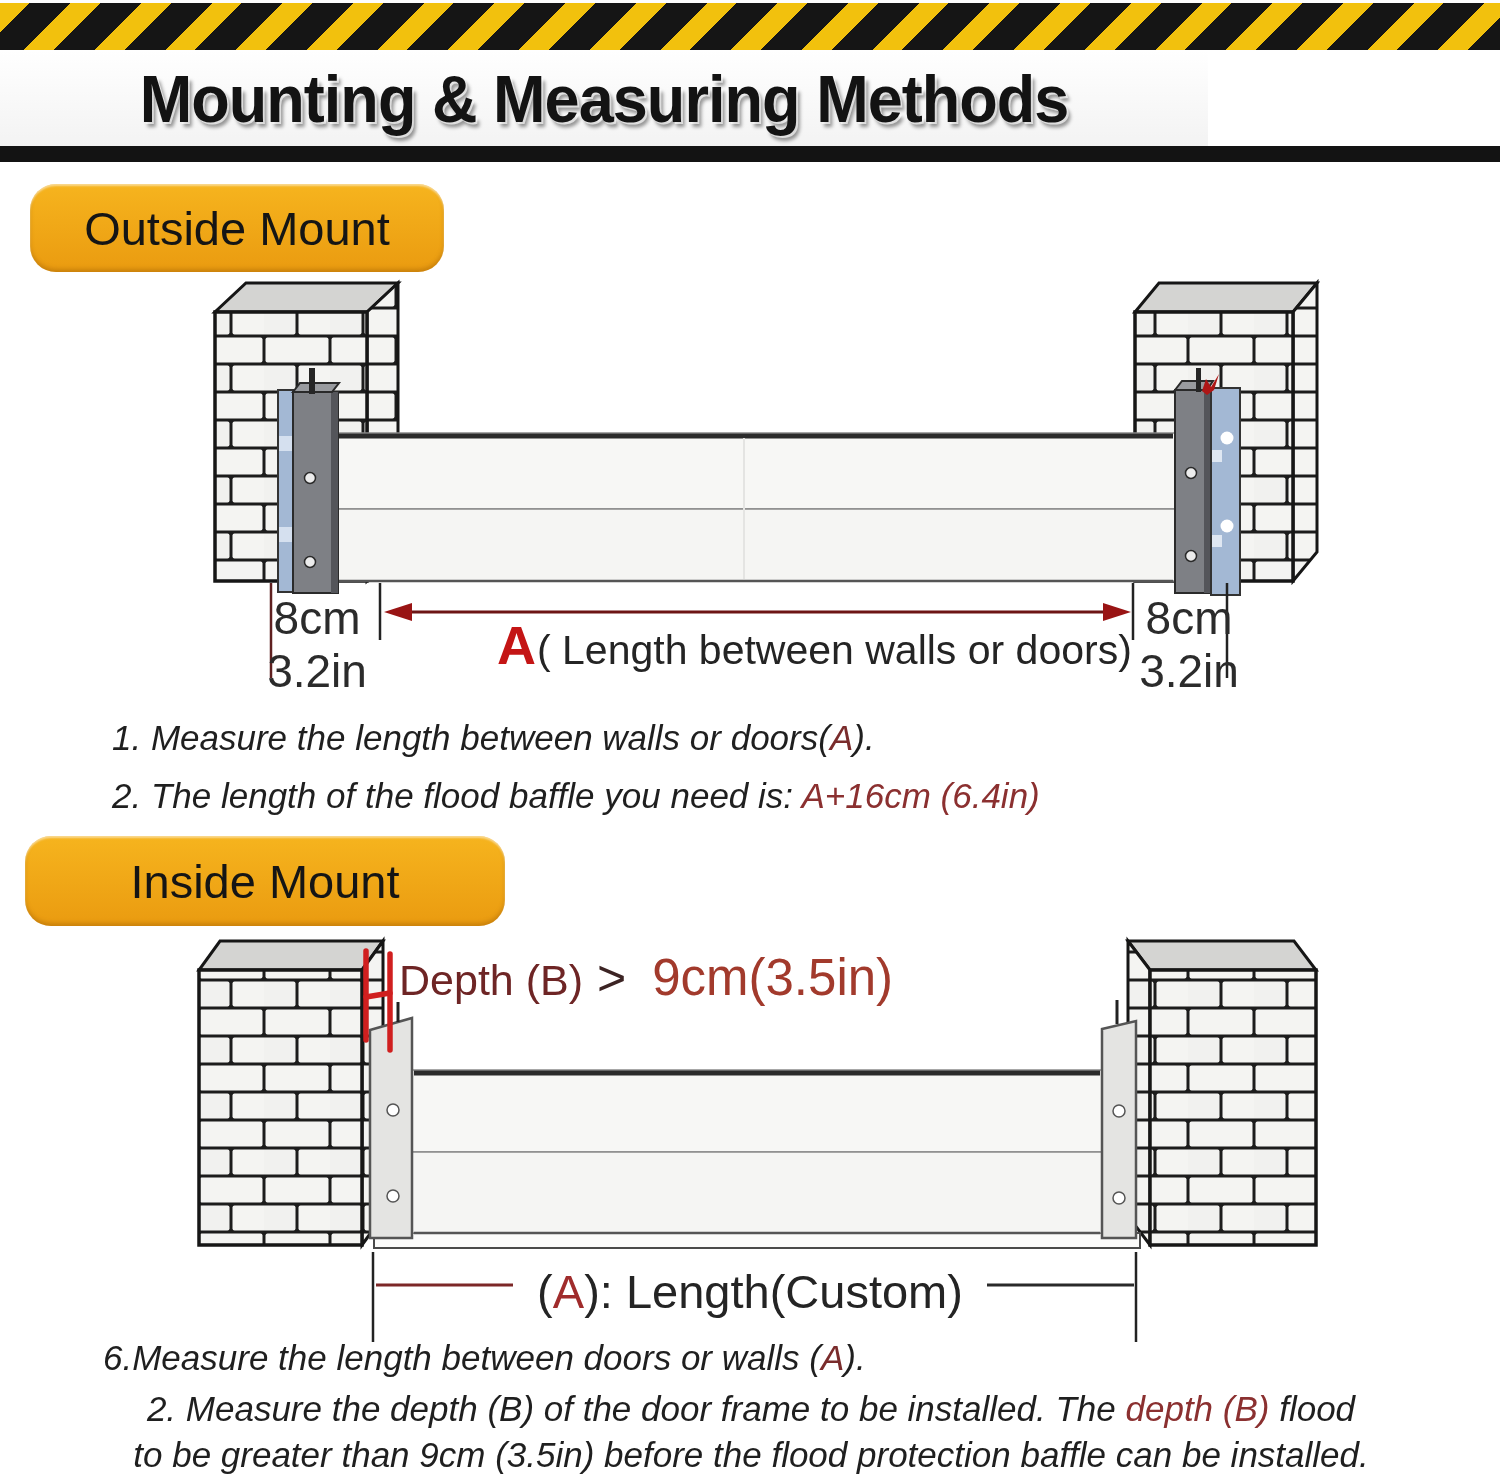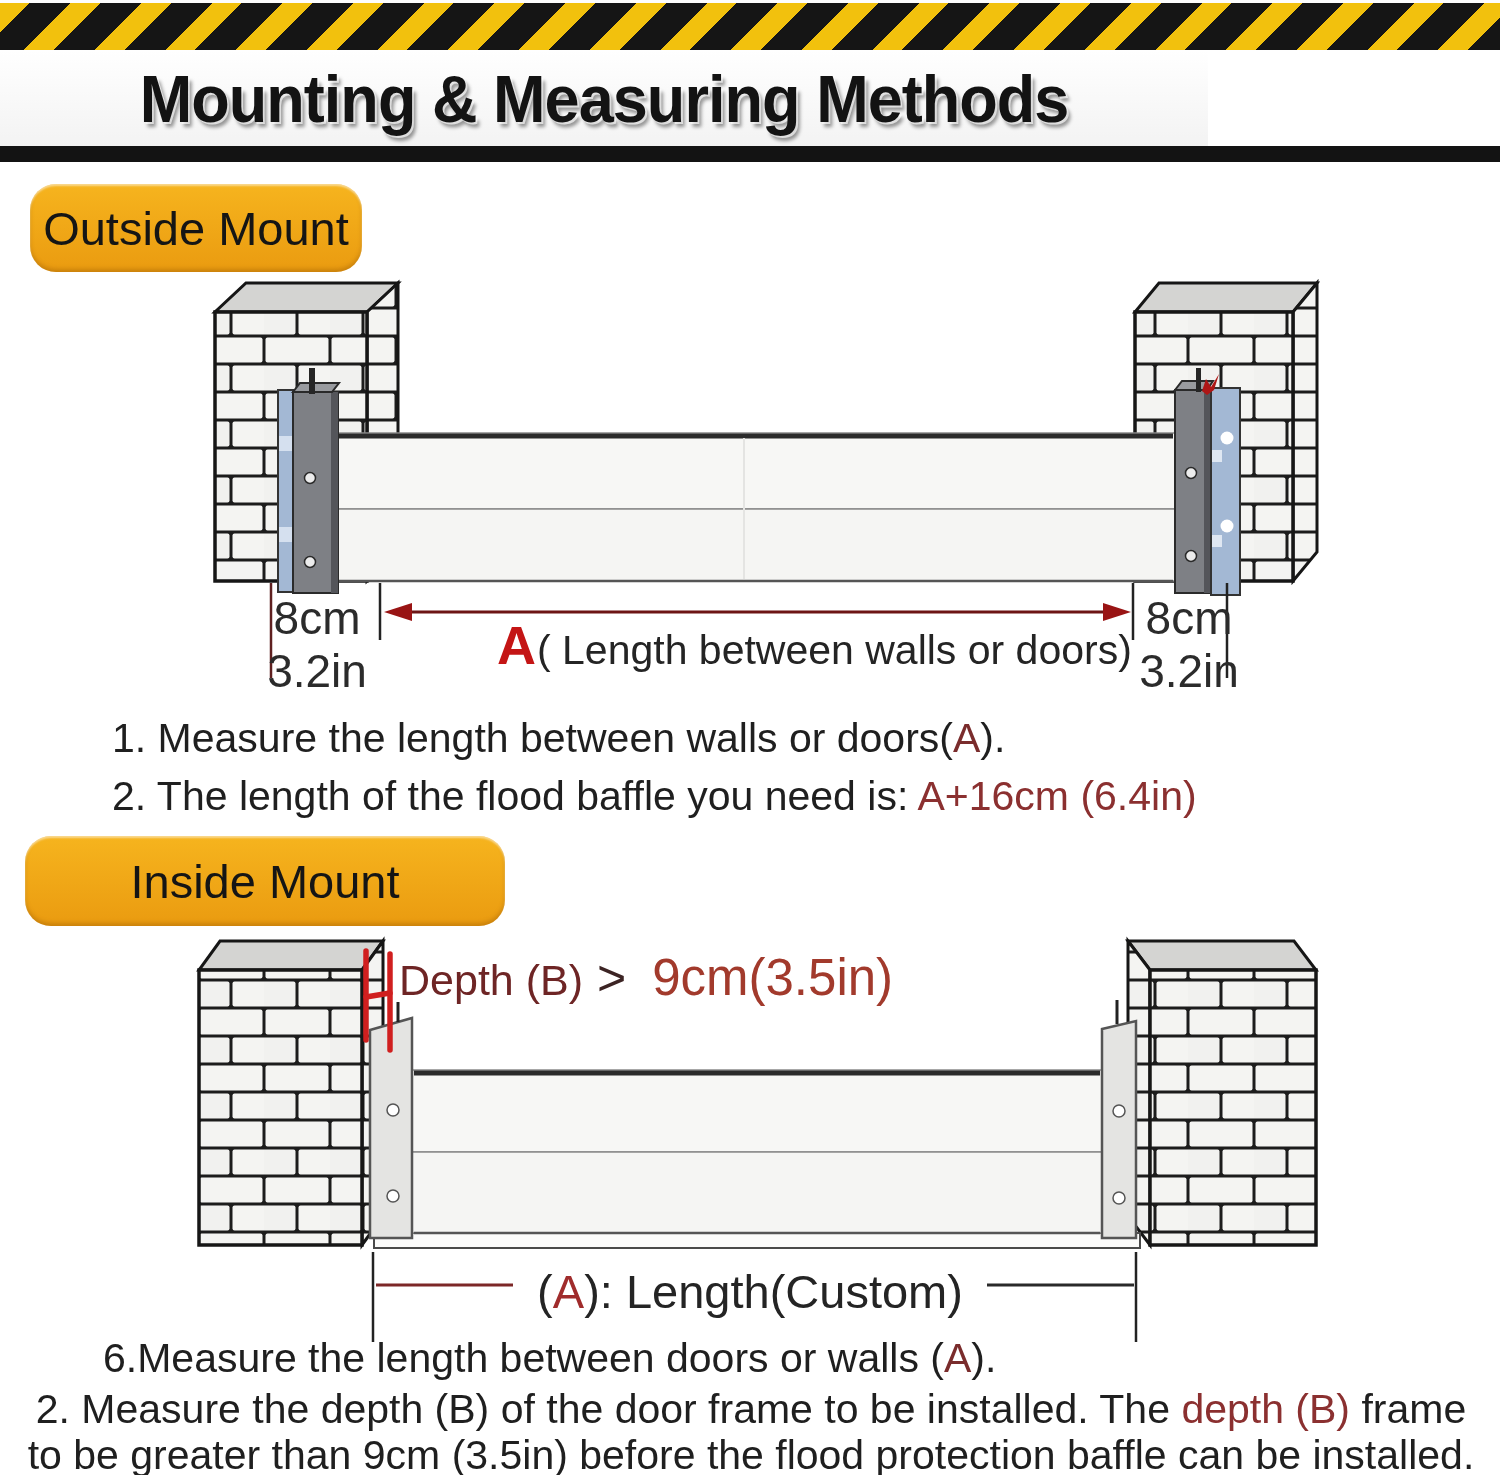--- a/index.html
+++ b/index.html
@@ -15,34 +15,34 @@
   .page-title{margin:0;font-size:67px;font-weight:700;letter-spacing:-1px;color:#131313;
     transform:scaleX(.94);white-space:nowrap;
     text-shadow:2px 2px 0 rgba(255,255,255,.65),4px 5px 4px rgba(0,0,0,.4);}
   .black-bar{position:absolute;left:0;top:146px;width:1500px;height:16px;background:#131313;}
 
   
   .badge{position:absolute;display:flex;align-items:center;justify-content:center;
     background:linear-gradient(#f6b41e,#ea9b10);border-radius:26px;
     box-shadow:inset 0 2px 2px rgba(255,255,255,.5),inset 0 -3px 4px rgba(140,80,0,.35);
     font-size:47px;font-weight:500;color:#151515;}
-  .badge.outside{left:30px;top:184px;width:332px;height:88px;}
+  .badge.outside{left:30px;top:184px;width:414px;height:88px;}
   .badge.inside{left:25px;top:836px;width:480px;height:90px;}
 
   
   .diagram-svg{position:absolute;left:0;top:0;width:1500px;height:1475px;}
 
   
   .dim-label{position:absolute;width:130px;text-align:center;font-size:46px;line-height:53px;color:#2b2b2b;}
   .dim-label.left{left:252px;top:592px;}
   .dim-label.right{left:1124px;top:592px;}
   .span-label{position:absolute;left:497px;top:614px;white-space:nowrap;font-size:41px;color:#242424;}
   .span-label .big-a{font-size:54px;font-weight:700;color:#c41515;margin-right:1px;}
 
-  .steps{position:absolute;font-size:41px;line-height:48px;color:#1f1f1f;white-space:nowrap;}
+  .steps{position:absolute;font-size:35px;line-height:48px;color:#1f1f1f;white-space:nowrap;font-style:italic;}
   .steps.outside{left:112px;top:714px;}
   .steps p{margin:0;}
   .steps.outside p + p{margin-top:10px;}
   .red-note{color:#8b3030;}
   .dark-a{color:#7a2c2c;}
 
   .depth-label{position:absolute;left:399px;top:948px;white-space:nowrap;}
   .depth-label .d1{font-size:43px;color:#6e2525;}
   .depth-label .d-gt{font-size:50px;color:#3c2424;margin:0 6px 0 2px;}
   .depth-label .d2{font-size:51px;color:#a23a2c;margin-left:20px;}
@@ -224,17 +224,17 @@
 
   <div class="length-label">
     <span>(</span><span class="dark-a">A</span><span>): Length(Custom)</span>
   </div>
 
   <div class="steps bottom-one">
     <p><span>6.Measure the length between doors or walls (</span><span class="dark-a">A</span><span>).</span></p>
   </div>
 
   <div class="steps bottom-two">
-    <p><span>2. Measure the depth (B) of the door frame to be installed. The </span><span class="red-note">depth (B)</span><span> frame</span><br>
+    <p><span>2. Measure the depth (B) of the door frame to be installed. The </span><span class="red-note">depth (B)</span><span> flood</span><br>
     <span>to be greater than 9cm (3.5in) before the flood protection baffle can be installed.</span></p>
   </div>
 
 </div>
 
 </body></html>

